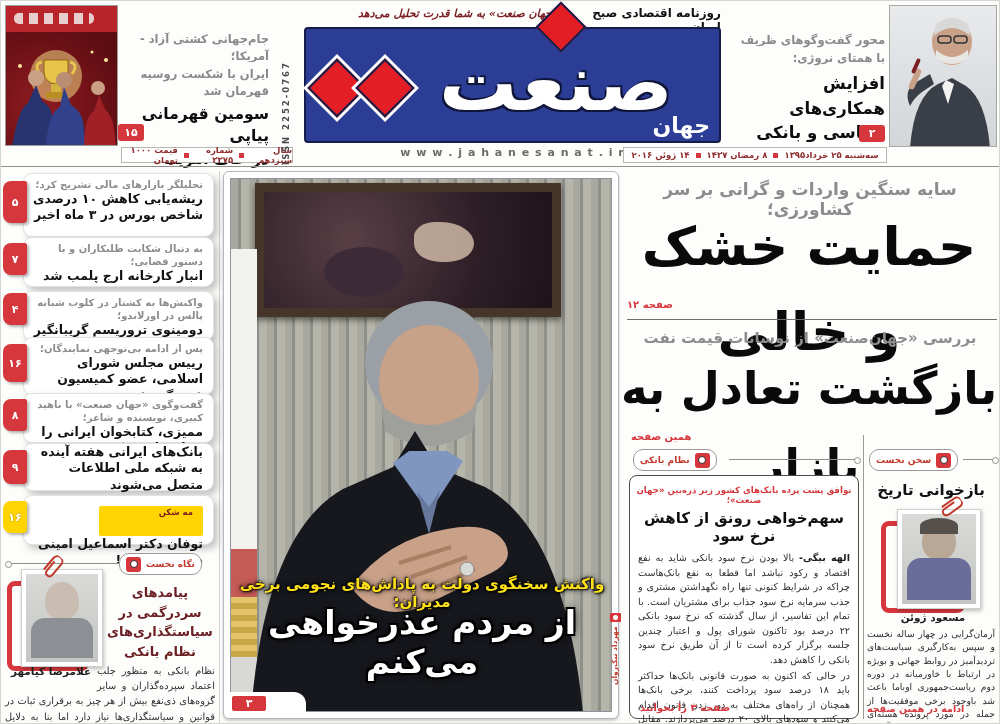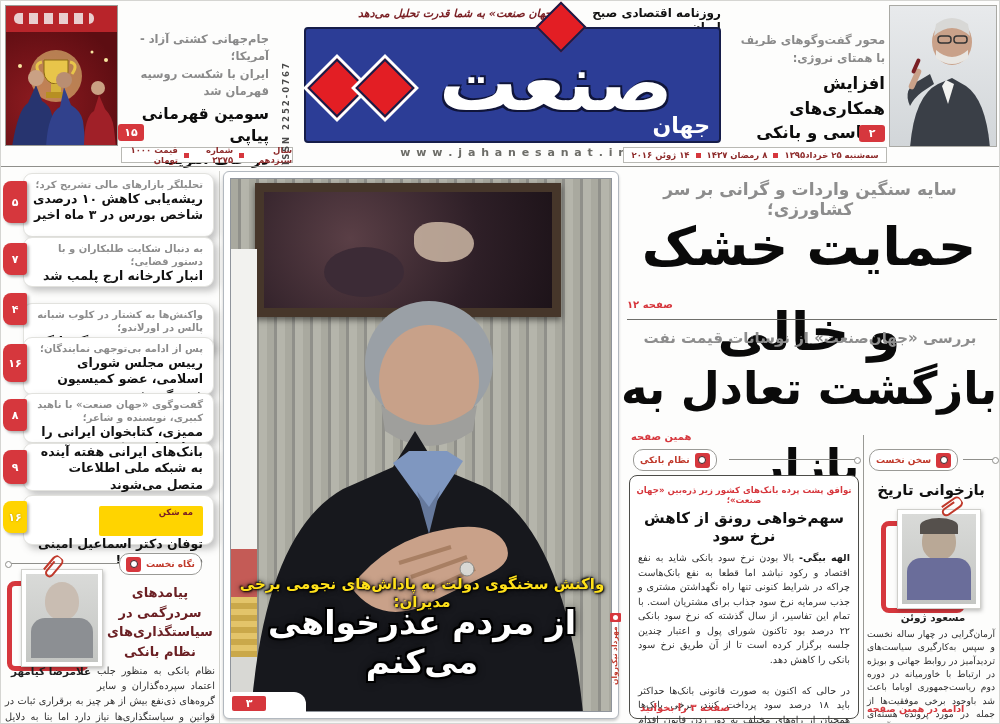--- a/index.html
+++ b/index.html
@@ -167,21 +167,21 @@
 
   <div class="abs" style="left:0;top:236px;width:216px;height:46px;">
     <div class="sb-card fa right" style="top:0;height:42px;">
       <div class="sb-kicker kicker-gray">به دنبال شکایت طلبکاران و با دستور قضایی؛</div>
       <div class="sb-title">انبار کارخانه ارج پلمب شد</div>
     </div>
     <div class="sb-tab" style="top:6px;height:32px;">۷</div>
   </div>
 
   <div class="abs" style="left:0;top:286px;width:216px;height:46px;">
-    <div class="sb-card fa right" style="top:16px;height:42px;">
+    <div class="sb-card fa right" style="top:4px;height:42px;">
       <div class="sb-kicker kicker-gray">واکنش‌ها به کشتار در کلوب شبانه پالس در اورلاندو؛</div>
       <div class="sb-title">دومینوی تروریسم گریبانگیر آمریکا</div>
     </div>
     <div class="sb-tab" style="top:6px;height:32px;">۴</div>
   </div>
 
   <div class="abs" style="left:0;top:336px;width:216px;height:52px;">
     <div class="sb-card fa right" style="top:0;height:50px;">
       <div class="sb-kicker kicker-gray">پس از ادامه بی‌توجهی نمایندگان؛</div>
       <div class="sb-title">رییس مجلس شورای اسلامی، عضو کمیسیون فرهنگی شد</div>
@@ -298,21 +298,21 @@
     <span class="pin"></span>
   </div>
   <div class="conn" style="left:728px;top:458px;width:128px;">
     <span class="dot" style="right:-4px;"></span>
   </div>
 
   <div class="abs" style="left:628px;top:474px;width:230px;height:244px;border:1px solid #4c4c48;border-radius:8px;background:#fff;">
     <div class="fa center red-txt" style="margin-top:9px;font-size:8.6px;font-weight:bold;">توافق پشت پرده بانک‌های کشور زیر ذره‌بین «جهان صنعت»؛</div>
     <h3 class="fa center" style="margin-top:4px;font-size:15px;color:#101010;">سهم‌خواهی رونق از کاهش نرخ سود</h3>
     <div class="fa body-txt" style="margin:6px 8px 0 8px;font-size:9.6px;line-height:1.52;">
-      <p style="margin-bottom:16px;">
+      <p style="margin-bottom:1px;">
         <span class="author" style="font-family:'DejaVu Sans',sans-serif;">الهه بیگی-</span><span> بالا بودن نرخ سود بانکی شاید به نفع اقتصاد و رکود نباشد اما قطعا به نفع بانک‌هاست چراکه در شرایط کنونی تنها راه نگهداشتن مشتری و جذب سرمایه نرخ سود جذاب برای مشتریان است. با تمام این تفاسیر، از سال گذشته که نرخ سود بانکی ۲۲ درصد بود تاکنون شورای پول و اعتبار چندین جلسه برگزار کرده است تا از آن طریق نرخ سود بانکی را کاهش دهد.</span>
       </p>
       <p style="margin-bottom:2px;">در حالی که اکنون به صورت قانونی بانک‌ها حداکثر باید ۱۸ درصد سود پرداخت کنند، برخی بانک‌ها همچنان از راه‌های مختلف به دور زدن قانون اقدام می‌کنند و سودهای بالای ۲۰ درصد می‌پردازند. مقابل اینها بانک‌هایی هستند که شروع به کاهش نرخ سود خود کرده‌اند.</p>
 
     </div>
     <div class="abs fa foot-ref" style="left:10px;bottom:5px;font-size:10px;">صفحه ۳ را بخوانید</div>
   </div>
 
   <div class="abs" style="left:862px;top:434px;height:284px;border-left:1px solid #9a9a96;"></div>
 

